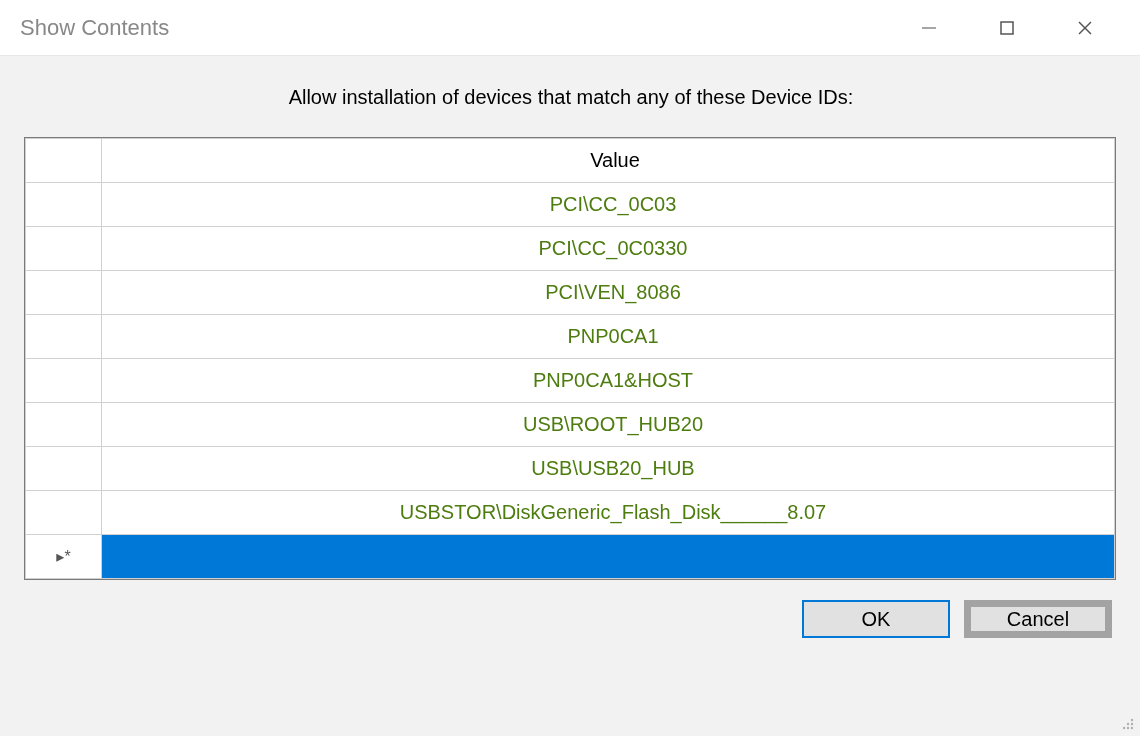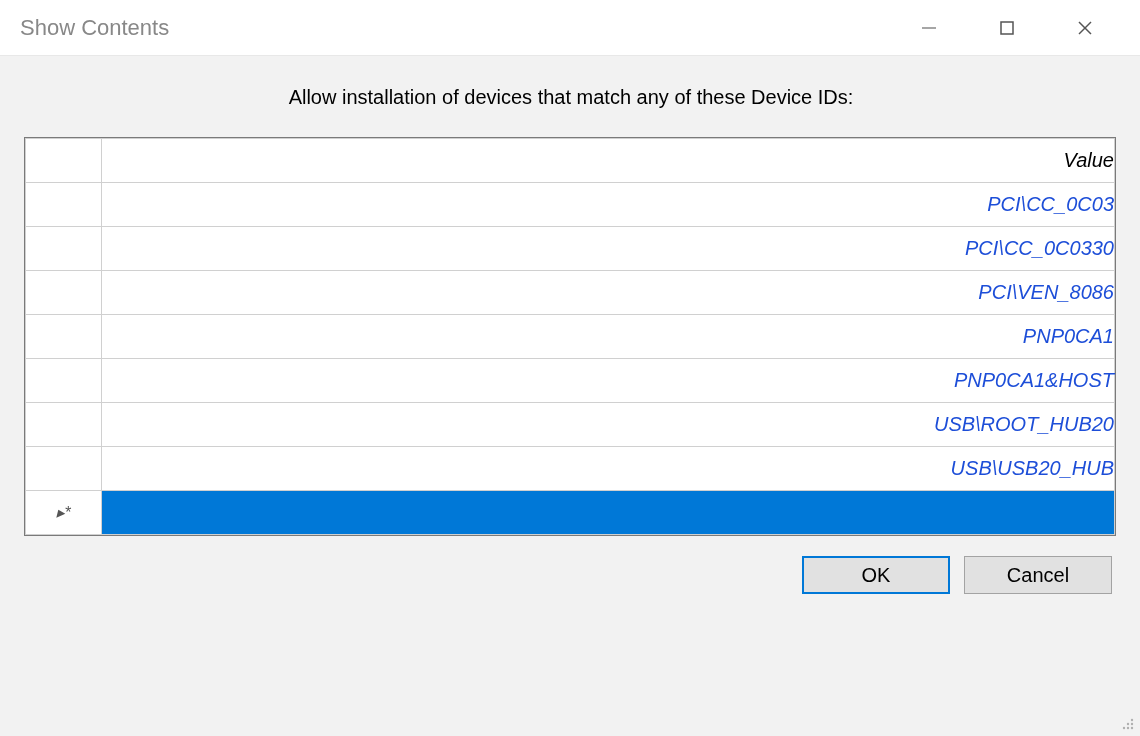--- a/index.html
+++ b/index.html
@@ -66,38 +66,37 @@
     .grid-table {
       width: 100%;
       border-collapse: collapse;
       table-layout: fixed;
     }
     .grid-table th, .grid-table td {
       border: 1px solid #d0d0d0;
       height: 44px;
       padding: 0;
       vertical-align: middle;
-      text-align: right;
-      font-style: italic;
+      text-align: center;
     }
     .grid-table th {
       font-weight: 400;
       font-size: 20px;
       padding-left: 14px;
       background: #fff;
     }
     .row-header-col {
       width: 76px;
       background: #fff;
       text-align: center;
     }
     .grid-table td.value-cell {
       font-size: 20px;
       padding-left: 10px;
-      color: #1d4ed8;
+      color: #4d7c0f;
     }
     .selected-row {
       background: #0078d7;
     }
     .selected-row .value-cell {
       background: #0078d7;
       color: #fff;
     }
     .row-marker {
       font-size: 16px;
@@ -113,21 +112,21 @@
       gap: 14px;
       padding-top: 20px;
       padding-right: 4px;
       align-items: flex-start;
     }
     .dlg-btn {
       width: 148px;
       height: 38px;
       font-size: 20px;
       background: #e1e1e1;
-      border: 1px solid #a3a3a3;
+      border: 7px solid #a3a3a3;
       cursor: pointer;
       font-family: inherit;
     }
     .dlg-btn.default {
       border: 2px solid #0078d7;
     }
     .resize-grip {
       position: absolute;
       right: 4px;
       bottom: 4px;
@@ -193,20 +192,24 @@
             <td class="value-cell">PNP0CA1&amp;HOST</td>
           </tr>
           <tr>
             <td class="row-header-col"></td>
             <td class="value-cell">USB\ROOT_HUB20</td>
           </tr>
           <tr>
             <td class="row-header-col"></td>
             <td class="value-cell">USB\USB20_HUB</td>
           </tr>
+          <tr>
+            <td class="row-header-col"></td>
+            <td class="value-cell">USBSTOR\DiskGeneric_Flash_Disk______8.07</td>
+          </tr>
           <tr class="selected-row">
             <td class="row-header-col">
               <span class="row-marker">▸*</span>
             </td>
             <td class="value-cell"></td>
           </tr>
         </tbody>
     </table>
   </div>
 

